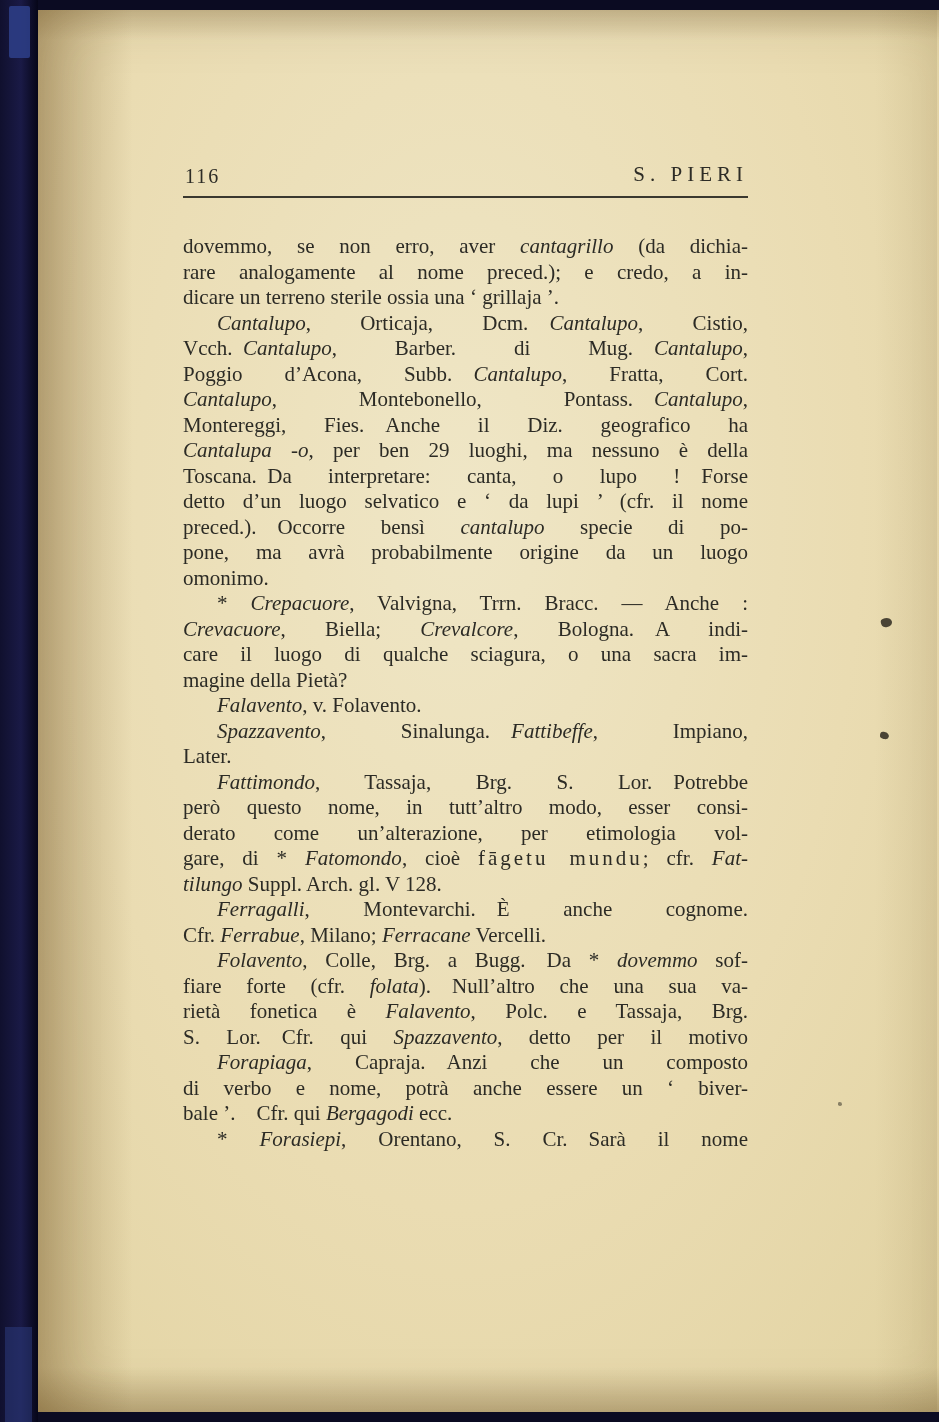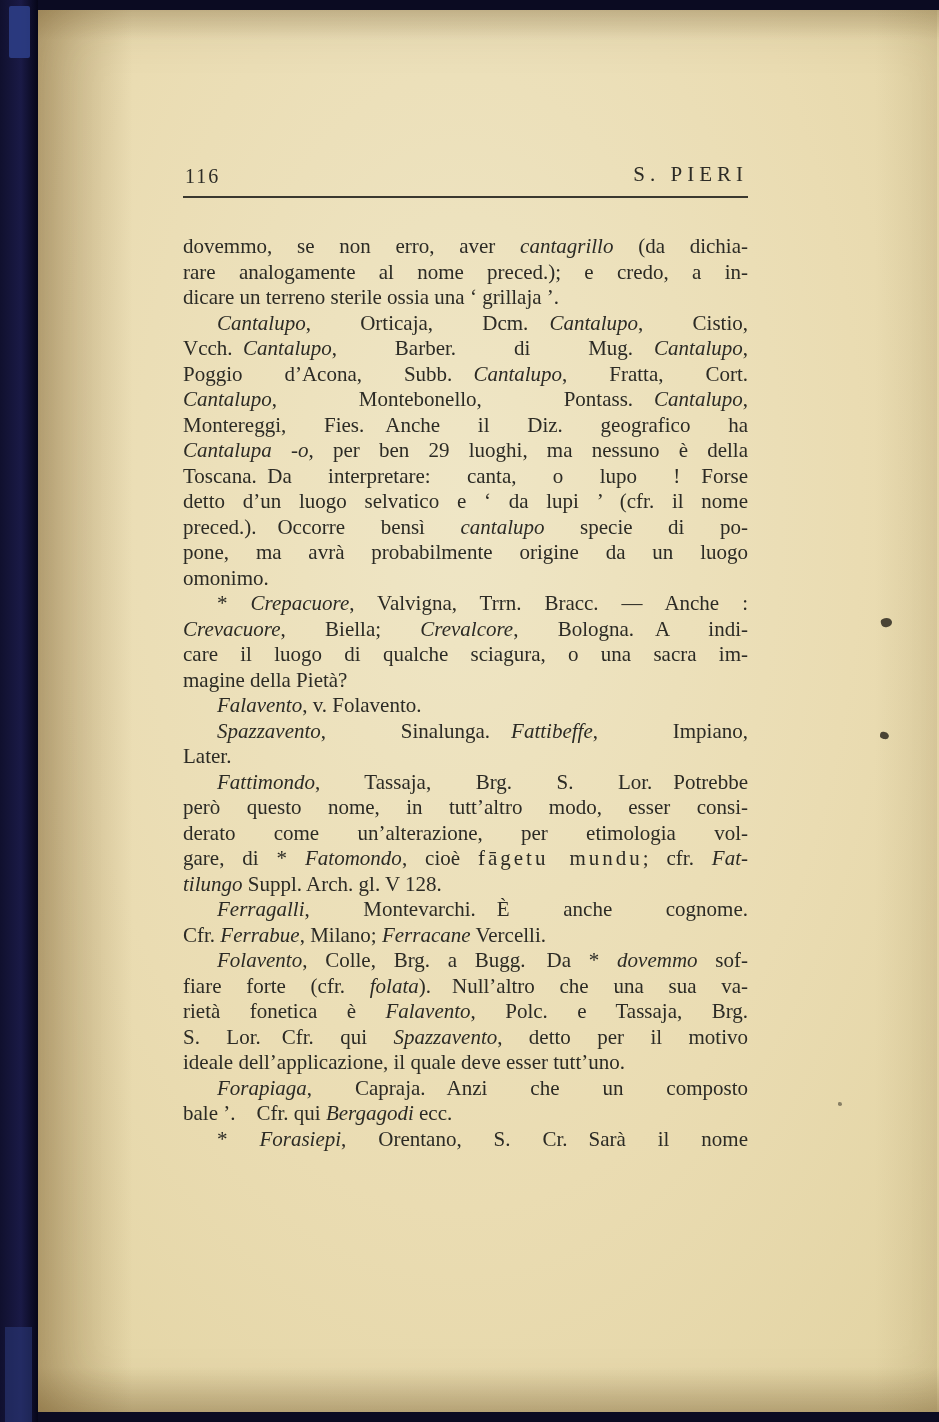--- a/index.html
+++ b/index.html
@@ -85,22 +85,22 @@
           <div class="bline"><span>però questo nome, in tutt’altro modo, esser consi-</span></div>
           <div class="bline"><span>derato come un’alterazione, per etimologia vol-</span></div>
           <div class="bline"><span>gare, di * </span><span class="it">Fatomondo</span><span>, cioè </span><span class="sp">fāgetu mundu</span><span>; cfr. </span><span class="it">Fat-</span></div>
           <div class="bline last"><span class="it">tilungo</span><span> Suppl. Arch. gl. V 128.</span></div>
           <div class="bline ind"><span class="it">Ferragalli</span><span>, Montevarchi. È anche cognome.</span></div>
           <div class="bline last"><span>Cfr. </span><span class="it">Ferrabue</span><span>, Milano; </span><span class="it">Ferracane</span><span> Vercelli.</span></div>
           <div class="bline ind"><span class="it">Folavento</span><span>, Colle, Brg. a Bugg. Da * </span><span class="it">dovemmo</span><span> sof-</span></div>
           <div class="bline"><span>fiare forte (cfr. </span><span class="it">folata</span><span>). Null’altro che una sua va-</span></div>
           <div class="bline"><span>rietà fonetica è </span><span class="it">Falavento</span><span>, Polc. e Tassaja, Brg.</span></div>
           <div class="bline"><span>S. Lor. Cfr. qui </span><span class="it">Spazzavento</span><span>, detto per il motivo</span></div>
-          <div class="bline last"><span>ideale dell’applicazione, il quale deve esser tutt’uno.</span></div>
           <div class="bline ind"><span class="it">Forapiaga</span><span>, Capraja. Anzi che un composto</span></div>
+          <div class="bline"><span>di verbo e nome, potrà anche essere un ‘ biver-</span></div>
           <div class="bline last"><span>bale ’. Cfr. qui </span><span class="it">Bergagodi</span><span> ecc.</span></div>
           <div class="bline ind"><span>* </span><span class="it">Forasiepi</span><span>, Orentano, S. Cr. Sarà il nome</span></div>
         </div>
     </div>
 
     <div class="mark m1"></div>
     <div class="mark m2"></div>
     <div class="mark m3"></div>
   </div>
 </div>

